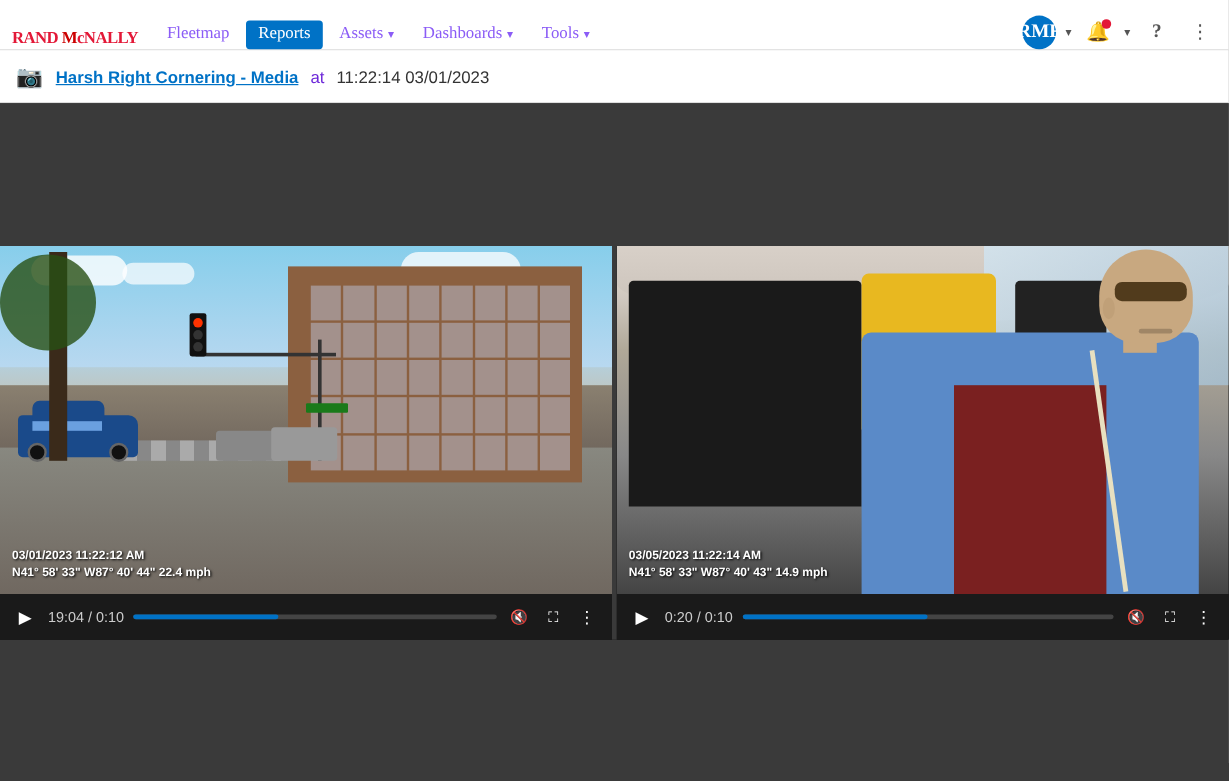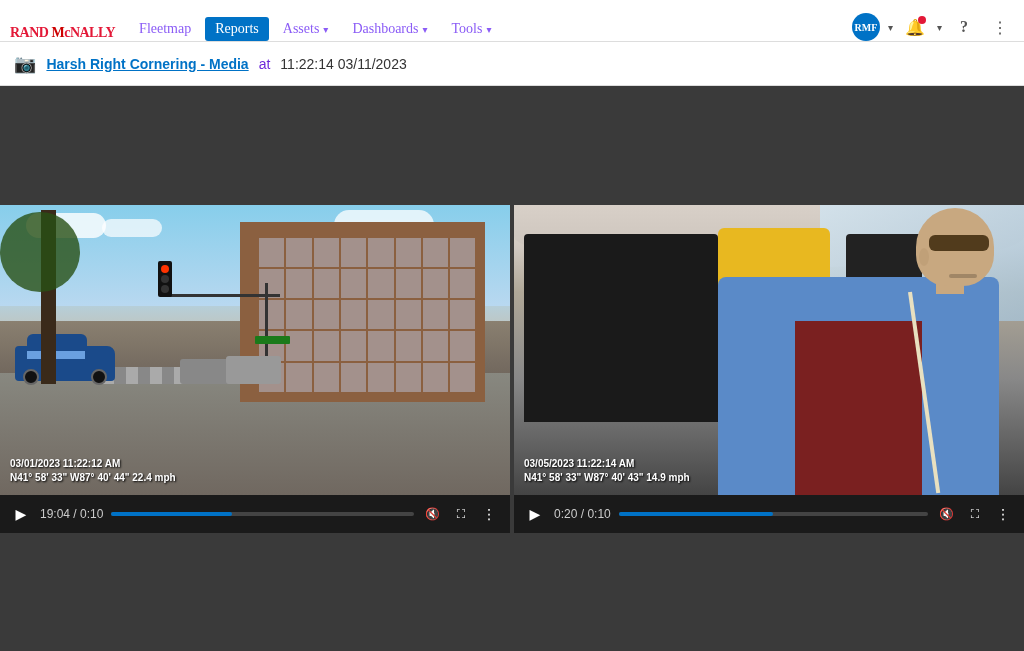--- a/index.html
+++ b/index.html
@@ -39,21 +39,21 @@
     .nav-right {
       display: flex;
       align-items: center;
       gap: 8px;
     }
     .nav-avatar {
       width: 28px; height: 28px;
       border-radius: 50%;
       background: #0072c6;
       color: #fff;
-      font-size: 10px;
+      font-size: 16px;
       font-weight: bold;
       display: flex; align-items: center; justify-content: center;
       cursor: pointer;
     }
     .nav-icon-btn {
       width: 28px; height: 28px;
       display: flex; align-items: center; justify-content: center;
       cursor: pointer;
       font-size: 16px;
       color: #555;
@@ -272,21 +272,21 @@
     <div class="nav-icon-btn">
       <span>⋮</span>
     </div>
   </div>
 </div>
 
 <div class="subheader">
   <span class="video-icon">📷</span>
   <span class="subheader-title">Harsh Right Cornering - Media</span>
   <span class="subheader-at">at</span>
-  <span class="subheader-time">11:22:14 03/11/2023</span>
+  <span class="subheader-time">11:22:14 03/01/2023</span>
 </div>
 
 <div class="main-content">
   <div class="video-area">
 
     <div class="video-top-spacer" style="height:80px;"></div>
 
     <div class="video-players-row">
 
       <div class="video-player">

